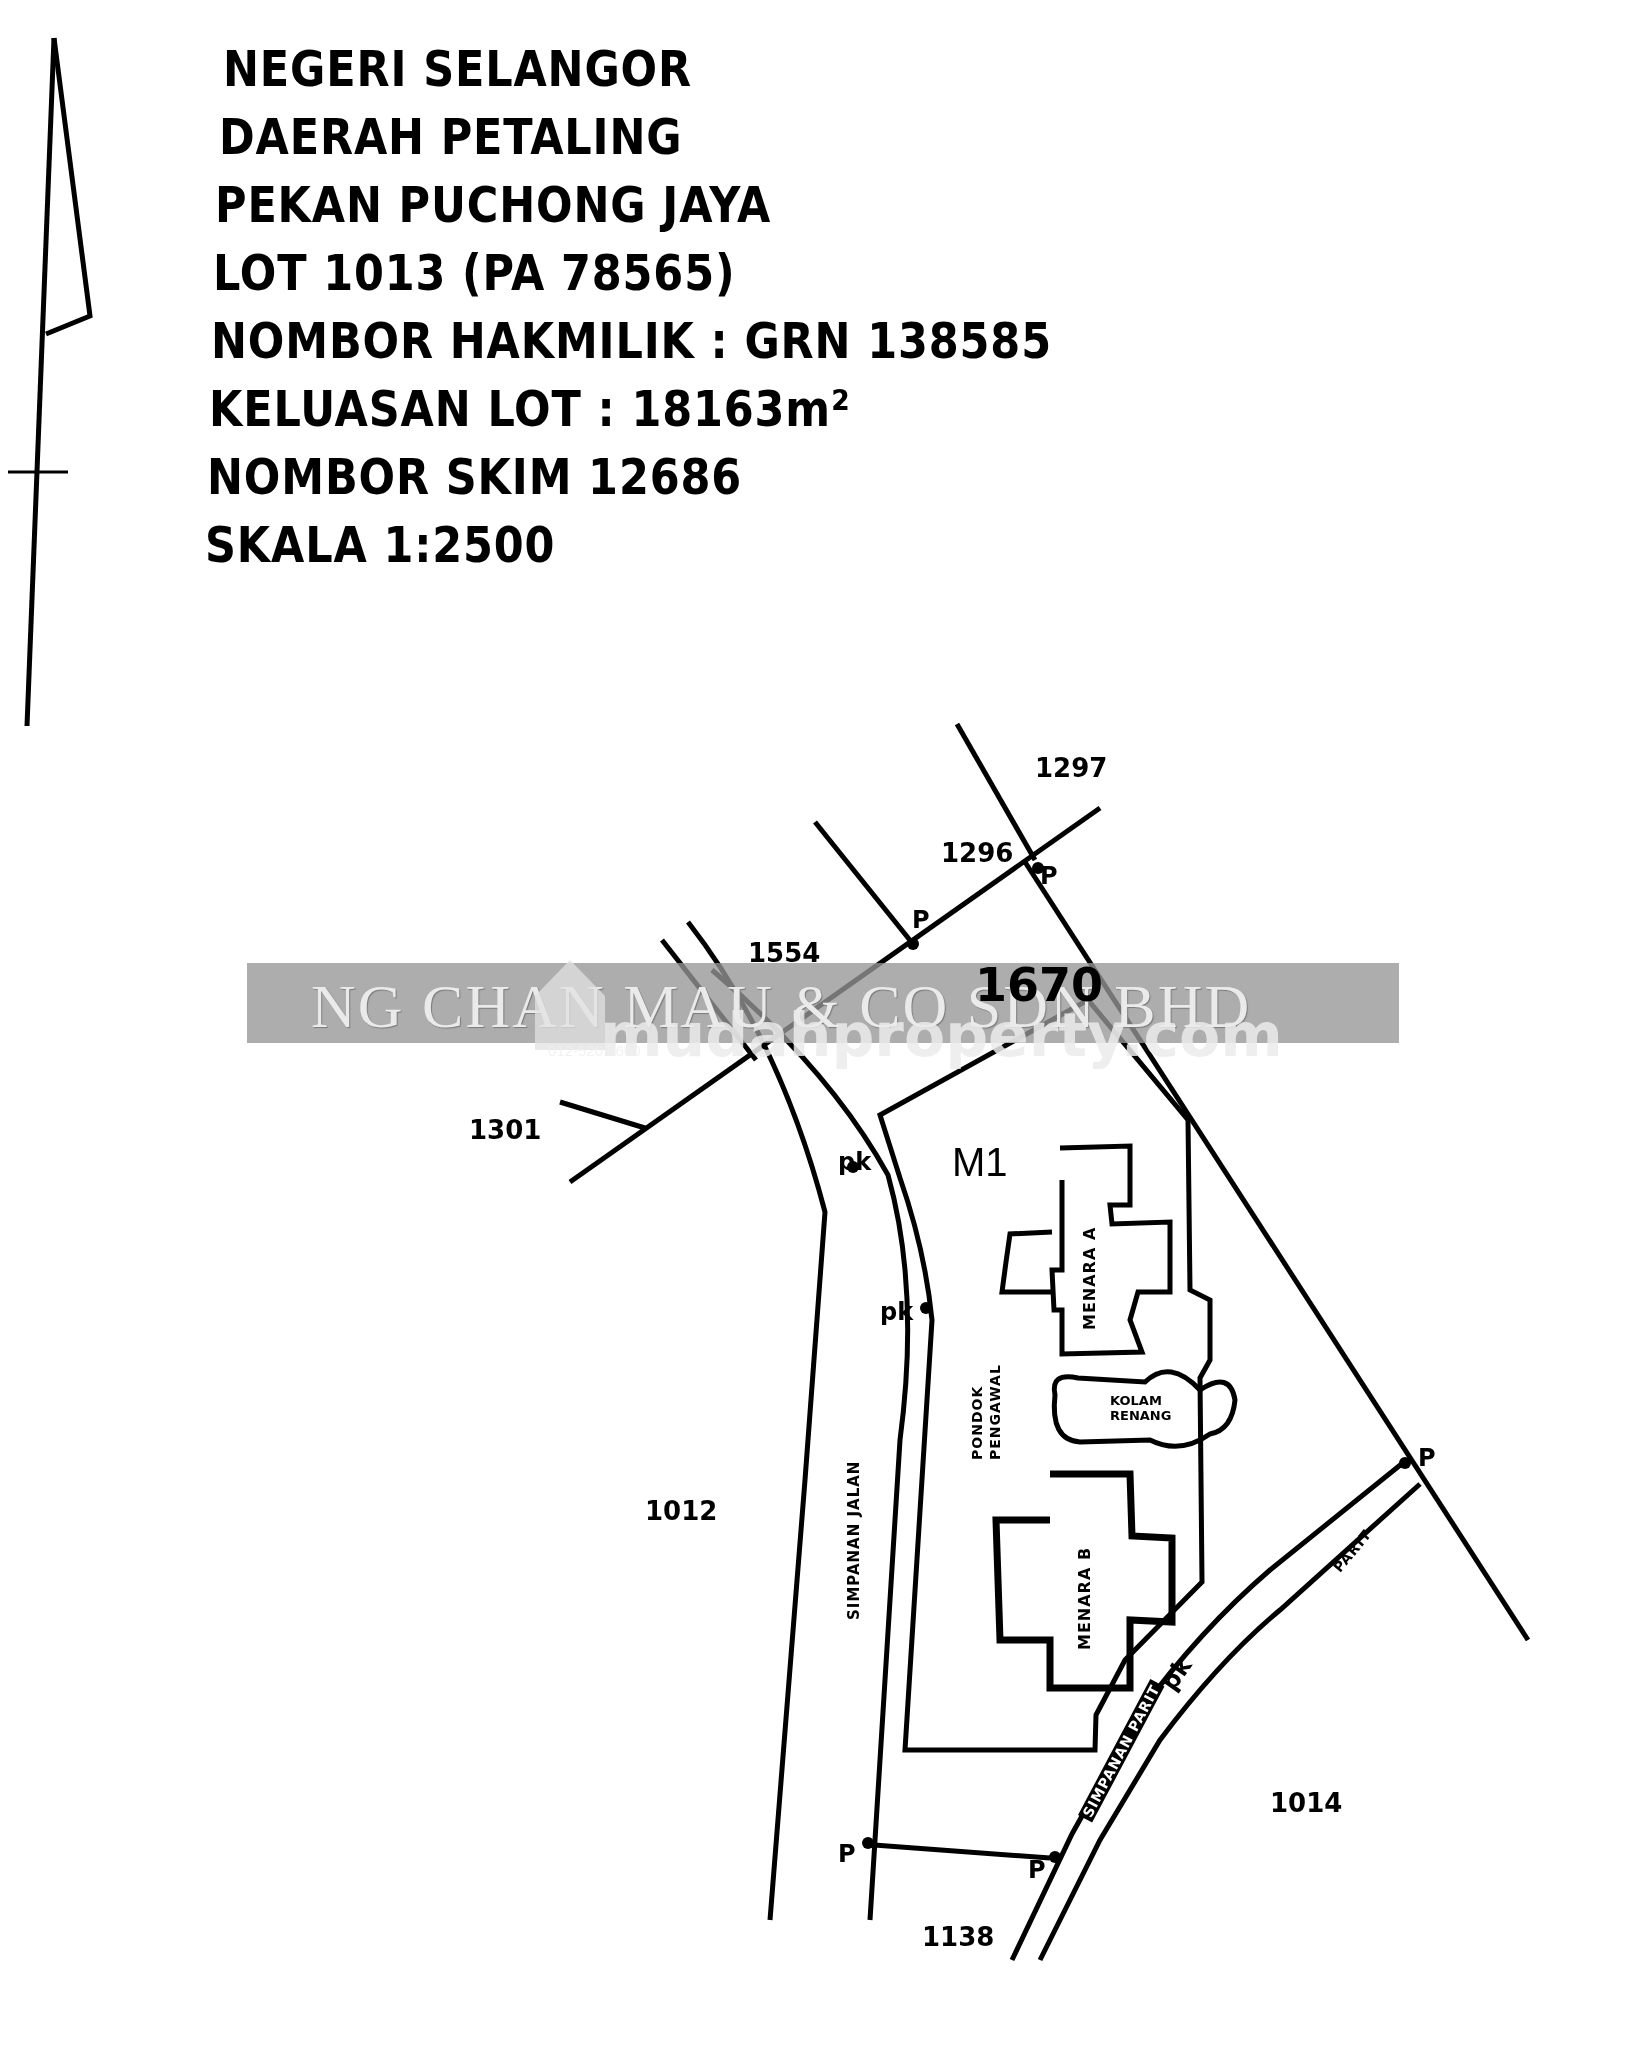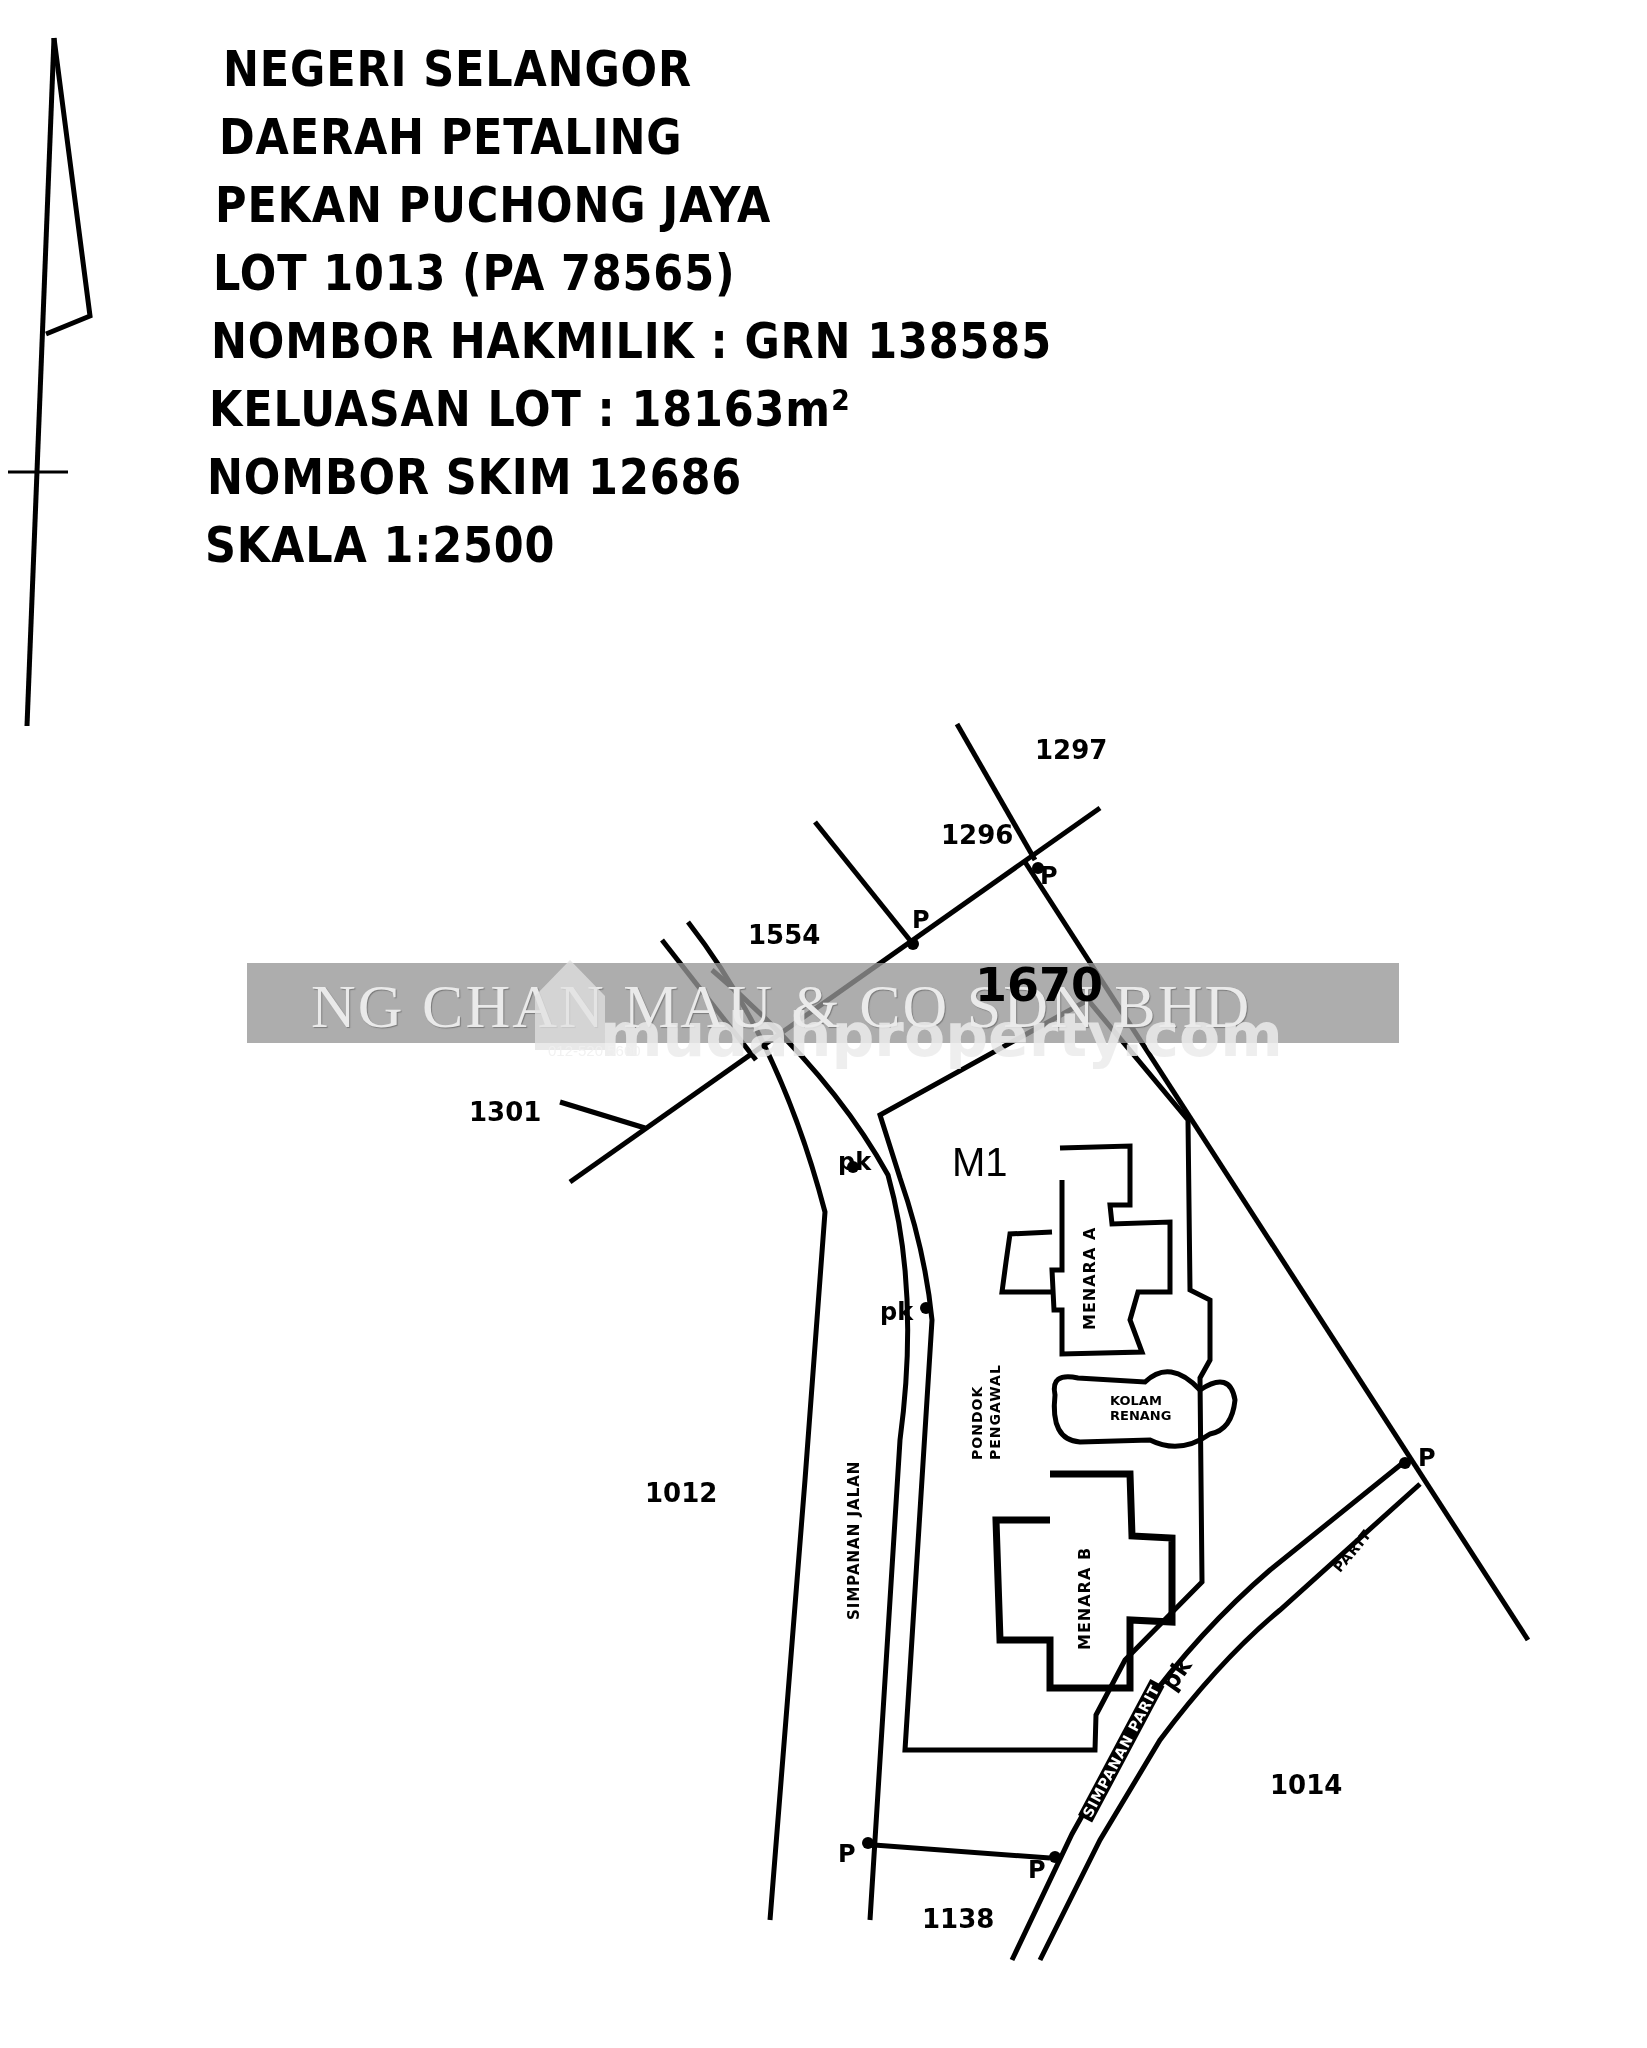--- a/index.html
+++ b/index.html
@@ -6,21 +6,21 @@
   body { width: 1647px; height: 2048px; position: relative; overflow: hidden;
          font-family: "Liberation Sans", "DejaVu Sans", sans-serif; }
   #plan { position: absolute; left: 0; top: 0; width: 1647px; height: 2048px; }
   .header { position: absolute; left: 205px; top: 40px; }
   .header-line { position: absolute; white-space: nowrap; color: #000;
                  font-family: "DejaVu Sans", sans-serif; font-weight: bold;
                  font-size: 50px; letter-spacing: 1px; transform: scaleX(0.86);
                  transform-origin: left top; }
   .lbl { position: absolute; color: #000; font-family: "DejaVu Sans", sans-serif;
          font-weight: bold; white-space: nowrap; }
-  .lot { font-size: 26px; }
+  .lot { font-size: 26px; margin-top: 18px; }
   .lot-main { font-size: 46px; }
   .pt { font-size: 24px; }
   .vert { transform-origin: left top; font-size: 16px; letter-spacing: 1px; }
   .banner { position: absolute; left: 247px; top: 963px; width: 1152px; height: 80px;
             background: rgba(150,150,150,0.78); }
   .banner-text { position: absolute; left: 40px; top: 8px; color: #eaeaea;
                  font-family: "Liberation Serif", "DejaVu Serif", serif; font-size: 62px;
                  letter-spacing: 2px; white-space: nowrap;
                  text-shadow: 1px 1px 1px #7a7a7a; margin-left: 24px; }
   .wm-logo { position: absolute; left: 470px; top: 1000px; color: rgba(235,235,235,0.85);

